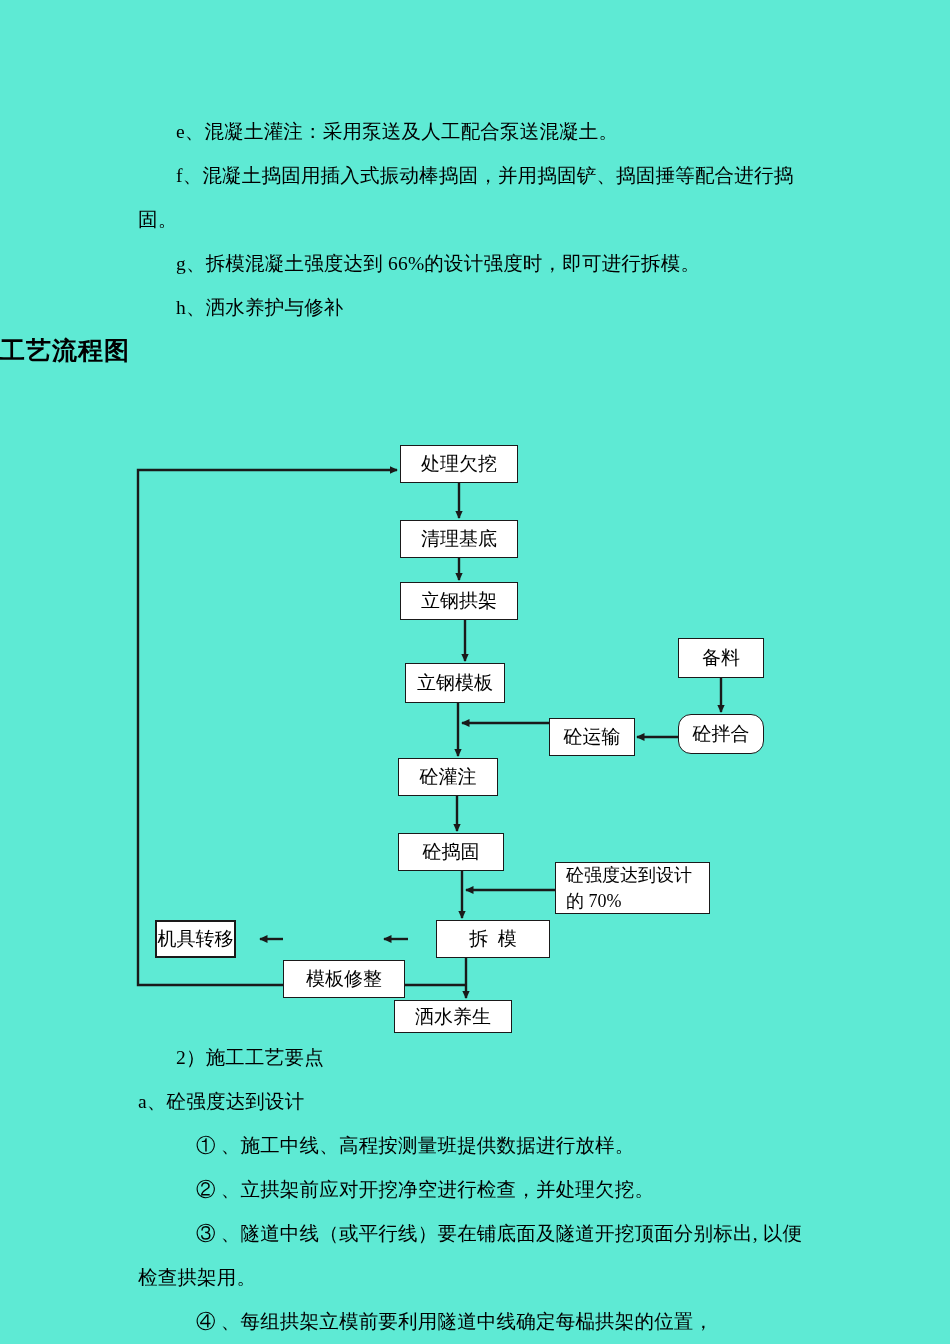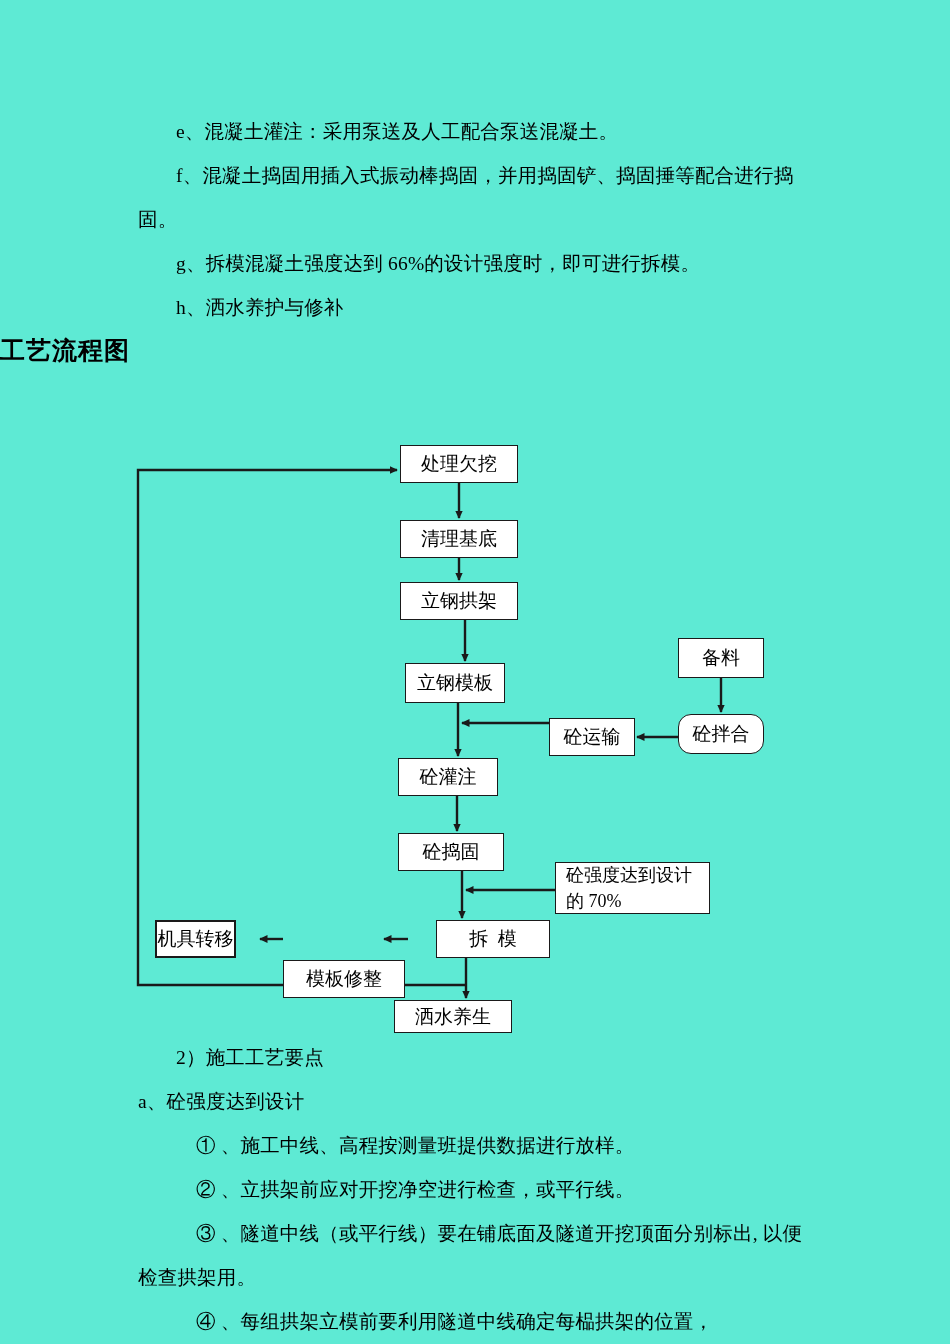--- a/index.html
+++ b/index.html
@@ -154,19 +154,19 @@
         <div class="node" style="left: 283px; top: 960px; width: 122px; height: 38px;">模板修整</div>
         <div class="node thick" style="left: 155px; top: 920px; width: 81px; height: 38px;">机具转移</div>
         <div class="node" style="left: 394px; top: 1000px; width: 118px; height: 33px;">洒水养生</div>
       </div>
   </div>
 
   <div id="bottom-paragraphs">
       <div class="doc-text para indent" style="top: 1036px;">2）施工工艺要点</div>
       <div class="doc-text para" style="top: 1080px;">a、砼强度达到设计</div>
       <div class="doc-text para indent2" style="top: 1124px;">① 、施工中线、高程按测量班提供数据进行放样。</div>
-      <div class="doc-text para indent2" style="top: 1168px;">② 、立拱架前应对开挖净空进行检查，或平行线。</div>
+      <div class="doc-text para indent2" style="top: 1168px;">② 、立拱架前应对开挖净空进行检查，并处理欠挖。</div>
       <div class="doc-text para indent2" style="top: 1212px;">③ 、隧道中线（或平行线）要在铺底面及隧道开挖顶面分别标出, 以便
 检查拱架用。</div>
       <div class="doc-text para indent2" style="top: 1300px;">④ 、每组拱架立模前要利用隧道中线确定每榀拱架的位置，</div>
     </div>
 
 </div>
 
 </body></html>

